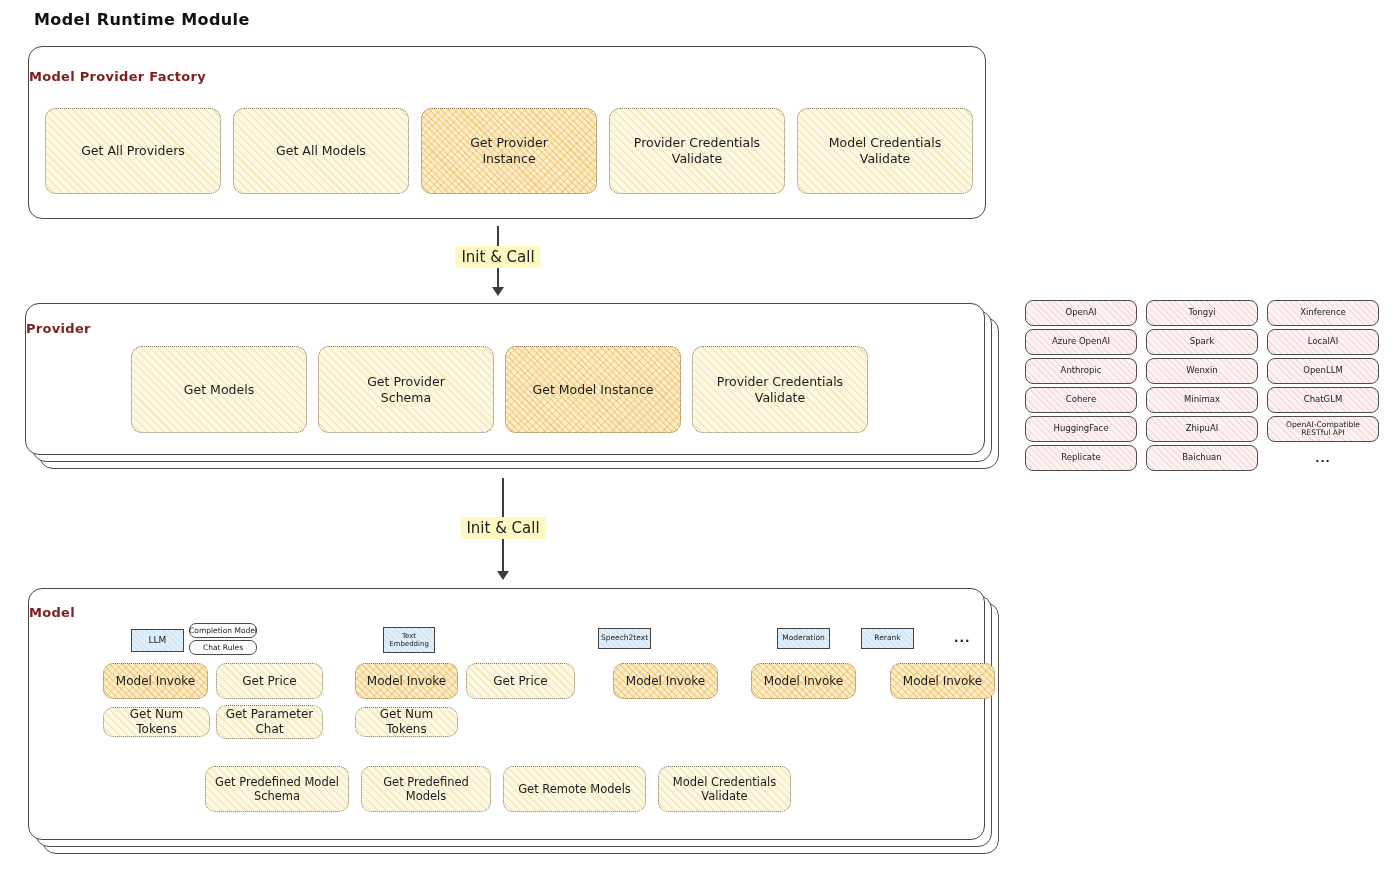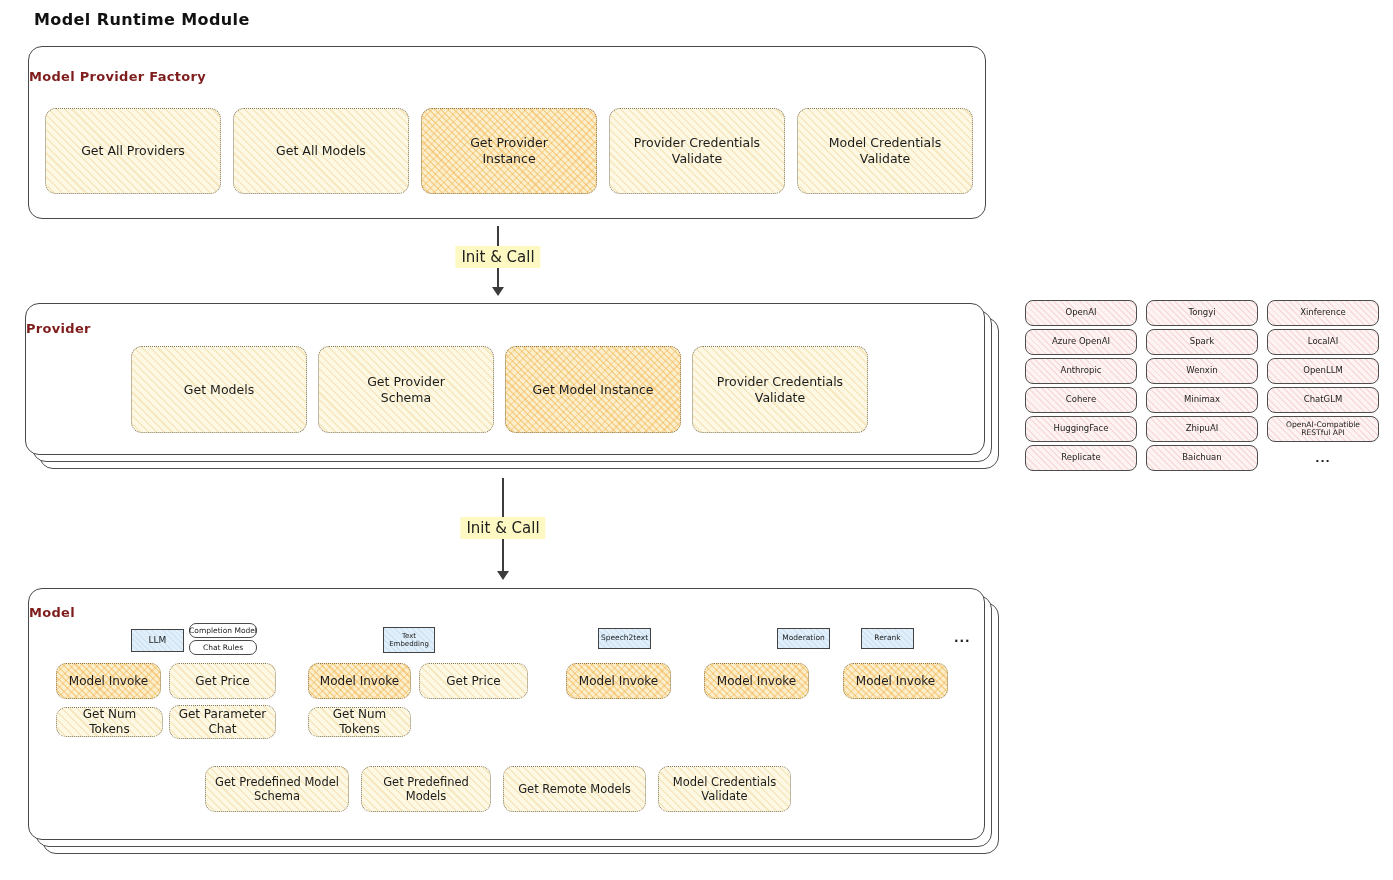--- a/index.html
+++ b/index.html
@@ -38,21 +38,21 @@
     background-image:repeating-linear-gradient(45deg, rgba(231,195,110,.30) 0 1.5px, transparent 1.5px 5.5px);
     font-size:12.5px; padding:2px 22px;
   }
   .node.orange {
     background-color:#fbeecb;
     background-image:
       repeating-linear-gradient(45deg, rgba(242,166,52,.40) 0 1.5px, transparent 1.5px 4.5px),
       repeating-linear-gradient(-45deg, rgba(242,166,52,.26) 0 1.5px, transparent 1.5px 6px);
     border-color:#8e7448;
   }
-  .node.compact { padding:2px 6px; font-size:12px; border-radius:10px; }
+  .node.compact { padding:2px 6px; font-size:12px; border-radius:10px;margin-left:47px; }
   .node.bottomrow { padding:2px 8px; font-size:11.5px; border-radius:10px; }
 
   
   .arrow { position:absolute; width:12px; }
   .arrow-line { position:absolute; left:5px; top:0; bottom:7px; width:1.6px; background:#3c3c3c; }
   .arrow-head {
     position:absolute; bottom:0; left:0; width:0; height:0;
     border-left:6px solid transparent; border-right:6px solid transparent;
     border-top:9px solid #3c3c3c;
   }

